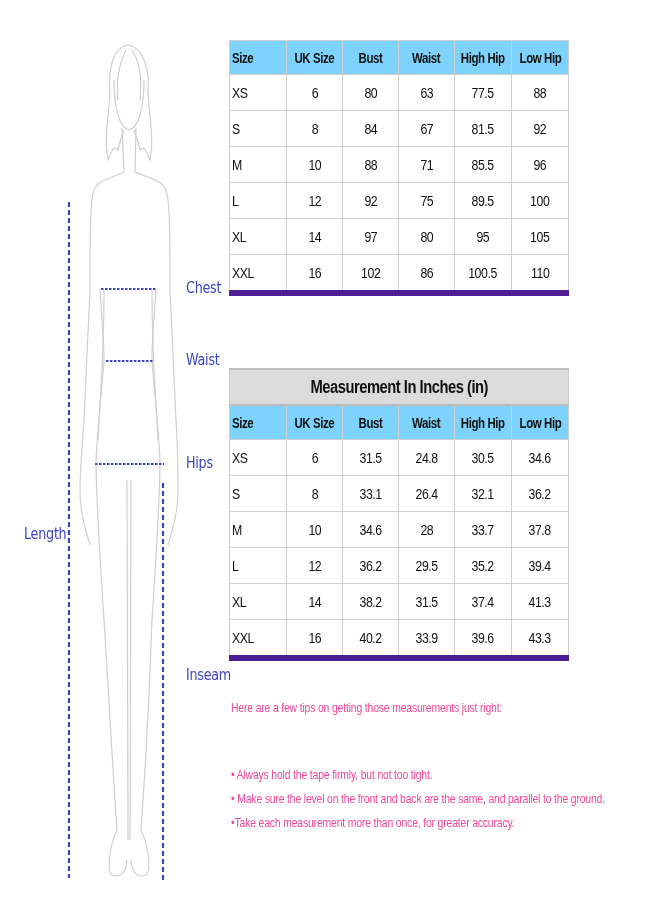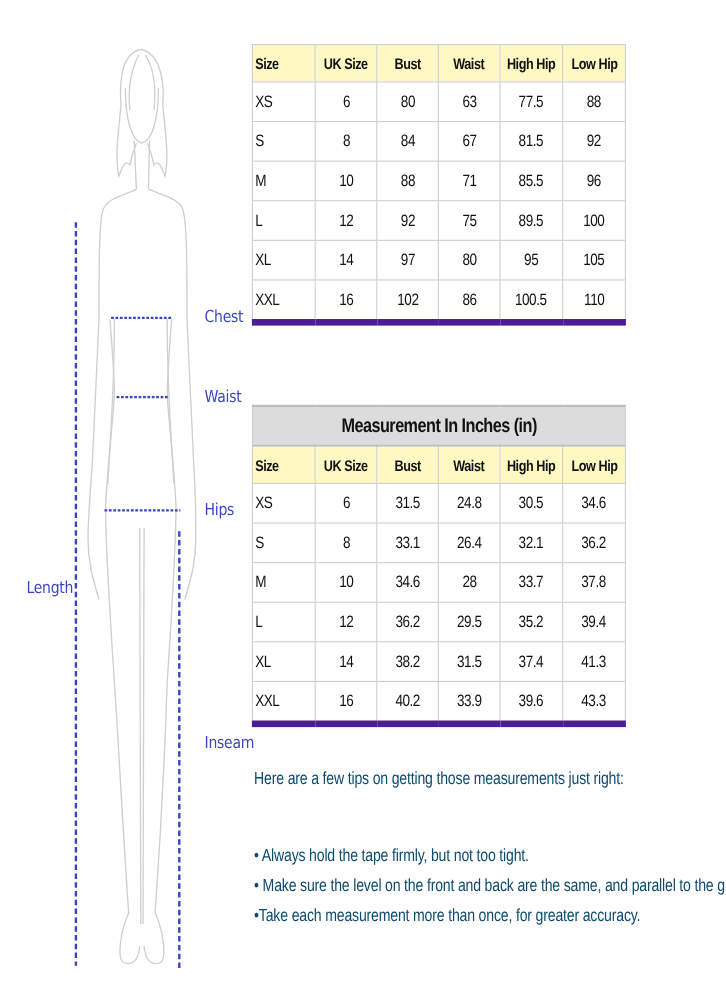--- a/index.html
+++ b/index.html
@@ -8,29 +8,29 @@
     .figure { position: absolute; left: 0; top: 0; width: 230px; height: 711px; }
     .fig-label { position: absolute; color: #3a45c4; font-family: "DejaVu Sans", sans-serif;
                  font-size: 15px; transform: scaleX(0.85); transform-origin: left center; letter-spacing: -0.3px; }
     .size-table { position: absolute; left: 229px; width: 339px; border-collapse: collapse;
                   table-layout: fixed; }
     .size-table td, .size-table th { border: 1px solid #cfcfcf; padding: 0; font-weight: normal;
                   font-size: 15px; text-align: center; overflow: hidden; white-space: nowrap; }
     .size-table .title-cell { background: #dcdcdc; height: 34px; font-weight: bold; font-size: 18px;
                   border-top: 2px solid #bdbdbd; border-bottom: 2px solid #bdbdbd;
                   letter-spacing: -0.6px; }
-    .size-table .hdr td { background: #fef9c3; height: 33px; font-weight: bold; font-size: 14px;
+    .size-table .hdr td { background: #7dd3fc; height: 33px; font-weight: bold; font-size: 14px;
                   letter-spacing: -0.5px; }
     .size-table .row td { height: 35px; letter-spacing: -0.5px; }
     .size-table td.first { text-align: left; padding-left: 2px; }
     .size-table .row:last-child td { border-bottom: 6px solid #4c1d95; }
     .cond { display: inline-block; transform: scaleX(0.82); transform-origin: center; }
     td.first .cond { transform-origin: left center; }
-    .tips { position: absolute; left: 231px; top: 700px; width: 420px; font-size: 16px;
-            color: #0c4a6e; }
+    .tips { position: absolute; left: 231px; top: 700px; width: 420px; font-size: 13px;
+            color: #ec4899; }
     .tips p { margin: 0; white-space: nowrap; transform: scaleX(0.8); transform-origin: left center;
               letter-spacing: -0.2px; }
     .tips .intro { margin-bottom: 52px; }
     .tips .tip { margin-bottom: 9px; }
   </style>
 </head>
 <body>
 
 <div class="figure">
   <svg width="230" height="900" viewBox="0 0 230 900">

